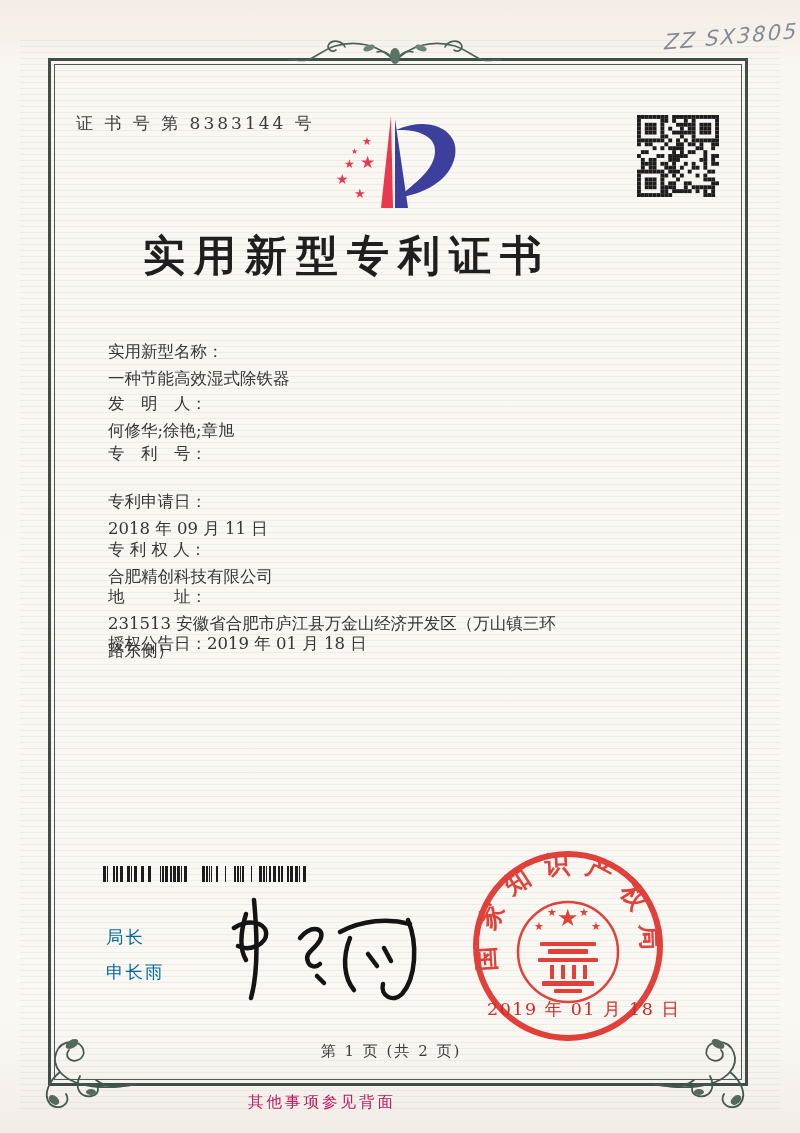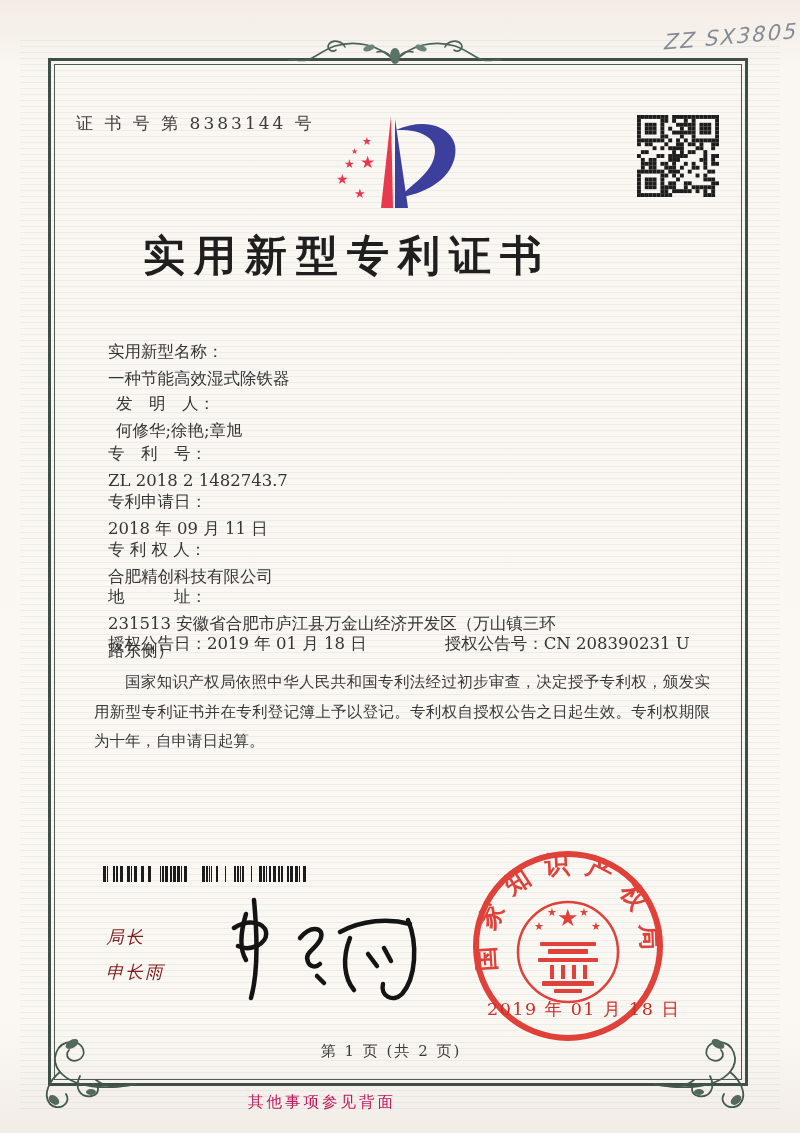--- a/index.html
+++ b/index.html
@@ -42,21 +42,21 @@
   .row .lab{width:120px;flex-shrink:0;white-space:pre;}
   .row .val{max-width:448px;}
   .grant{left:108px;font-size:16.5px;color:#353535;display:flex;}
   .grant .pair2{margin-left:78px;}
   .bodytext{
     left:94px;width:616px;font-size:15.5px;line-height:29.5px;
     color:#3a3a3a;text-align:justify;
   }
   .bodytext p{margin:0;text-indent:2em;}
   .signer{font-family:"DejaVu Sans","Liberation Sans",sans-serif;
-    font-size:17.5px;color:#7f1d1d;letter-spacing:2px;font-style:italic;}
+    font-size:17.5px;color:#0369a1;letter-spacing:2px;}
   .sealdate{
     color:#cf2b24;font-size:17.5px;letter-spacing:1.5px;white-space:nowrap;
     font-family:"DejaVu Serif","Liberation Serif",serif;z-index:6;
   }
   .pageinfo{left:48px;top:1042px;width:686px;text-align:center;
     font-size:15px;letter-spacing:2px;color:#3c3c3c;}
   .backnote{left:0;top:1092px;width:644px;text-align:center;
     font-size:15.5px;letter-spacing:3px;color:#be185d;}
   svg{display:block;}
 </style>
@@ -368,52 +368,47 @@
     <rect x="18" y="20" width="1" height="1" fill="#1d1d1d"></rect>
     <rect x="19" y="20" width="1" height="1" fill="#1d1d1d"></rect>
   </svg>
 
 <div class="abs title">实用新型专利证书</div>
 
 <div class="abs row" style="top:338px;">
   <span class="lab">实用新型名称：</span>
   <span class="val">一种节能高效湿式除铁器</span>
 </div>
-<div class="abs row" style="top:390px;margin-left:8px;">
+<div class="abs row" style="top:390px;">
   <span class="lab">发　明　人：</span>
   <span class="val">何修华;徐艳;章旭</span>
 </div>
 <div class="abs row" style="top:440px;">
   <span class="lab">专　利　号：</span>
-  <span class="val">ZL 2018 2 1482743.7</span>
 </div>
 <div class="abs row" style="top:488px;">
   <span class="lab">专利申请日：</span>
   <span class="val">2018 年 09 月 11 日</span>
 </div>
 <div class="abs row" style="top:536px;">
   <span class="lab">专 利 权 人：</span>
   <span class="val">合肥精创科技有限公司</span>
 </div>
 <div class="abs row" style="top:583px;">
   <span class="lab">地　　　址：</span>
   <span class="val">231513 安徽省合肥市庐江县万金山经济开发区（万山镇三环路东侧）</span>
 </div>
 
 <div class="abs grant" style="top:633px;">
   <span>
     <span>授权公告日：</span><span>2019 年 01 月 18 日</span>
   </span>
-  <span class="pair2">
-    <span>授权公告号：</span><span>CN 208390231 U</span>
-  </span>
 </div>
 
 <div class="abs bodytext" style="top:668px;">
-  <p>国家知识产权局依照中华人民共和国专利法经过初步审查，决定授予专利权，颁发实用新型专利证书并在专利登记簿上予以登记。专利权自授权公告之日起生效。专利权期限为十年，自申请日起算。</p>
 </div>
 
 <svg id="barcode" class="abs" style="left:103px;top:866px;" width="205" height="16" viewBox="0 0 205 16">
     <rect x="0" y="0" width="3" height="16" fill="#1c1c1c"></rect>
     <rect x="4" y="0" width="1" height="16" fill="#1c1c1c"></rect>
     <rect x="10" y="0" width="2" height="16" fill="#1c1c1c"></rect>
     <rect x="13" y="0" width="2" height="16" fill="#1c1c1c"></rect>
     <rect x="17" y="0" width="3" height="16" fill="#1c1c1c"></rect>
     <rect x="24" y="0" width="3" height="16" fill="#1c1c1c"></rect>
     <rect x="28" y="0" width="1" height="16" fill="#1c1c1c"></rect>

